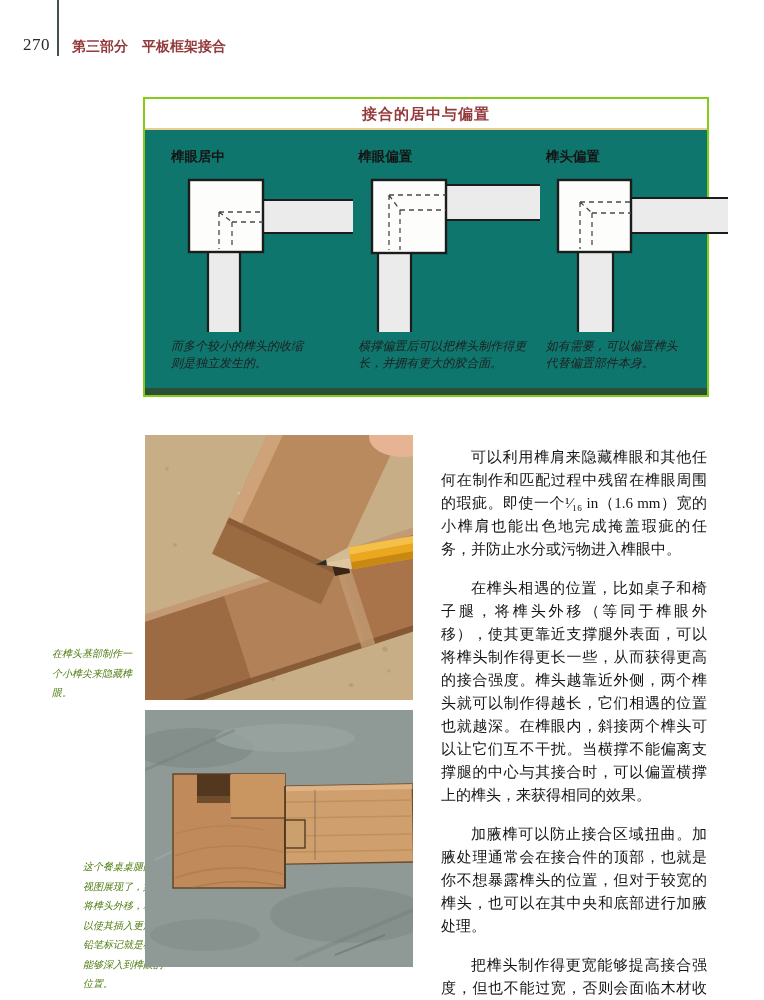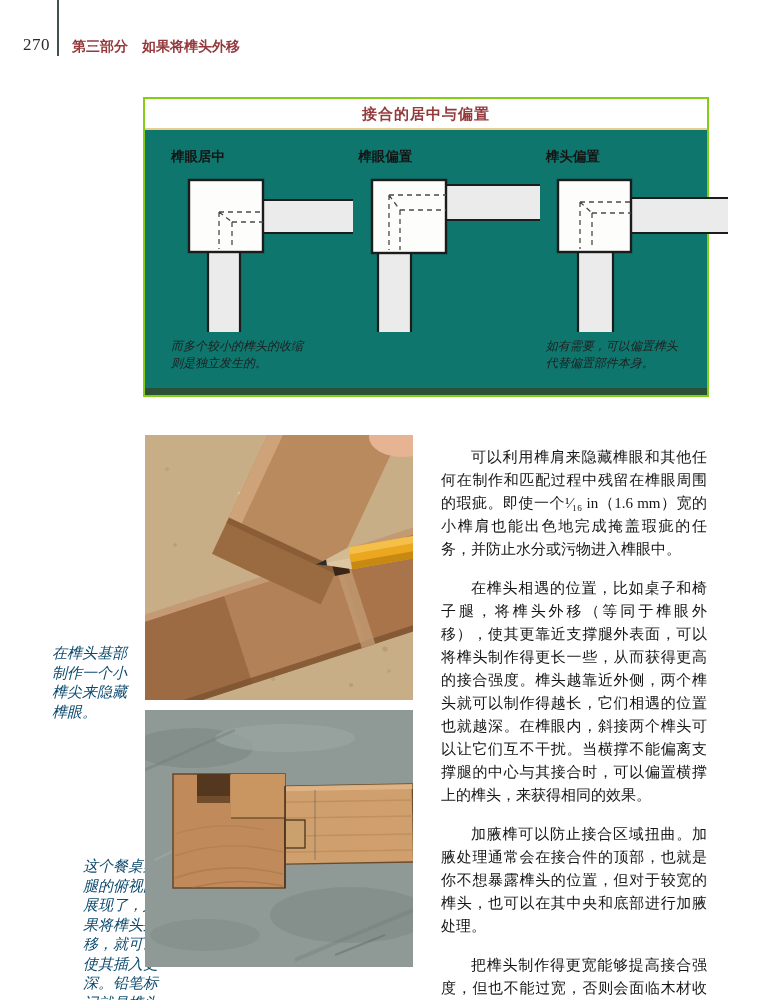--- a/index.html
+++ b/index.html
@@ -30,39 +30,39 @@
   .pcol svg{display:block; margin-top:8px;}
   .pcol-caption{margin-top:6px; font-style:italic; font-size:12px; line-height:16.5px;
     color:#1e1e1e; width:142px;}
   .pcol.c2 .pcol-caption{width:176px;}
   .panel-bar{position:absolute; left:0; right:0; bottom:0; height:7px; background:#2c4f37;}
   
   .photo{position:absolute; display:block;}
   .photo1{left:145px; top:435px;}
   .photo2{left:145px; top:710px;}
   .fig-caption{position:absolute; left:52px; width:86px; font-style:italic;
-    font-size:15px; line-height:19.5px; color:#0c4a6e;}
+    font-size:10px; line-height:19.5px; color:#4d7c0f;}
   .fc1{top:644px;}
   .fc2{top:857px;margin-left:31px;}
   
   .bodytext{position:absolute; left:425px; top:430px; width:298px;
     font-size:15px; line-height:23px; color:#161616; text-align:justify;}
   .bodytext p{margin:16px; text-indent:2em;}
   
   .dline{stroke:#1c1c1c; stroke-width:2.2; fill:none;}
   .dash{stroke:#4a4a4a; stroke-width:1.3; fill:none; stroke-dasharray:5 4;}
 </style>
 </head>
 <body>
 
 <div class="page">
 
   <span class="page-num">270</span>
   <span class="header-rule"></span>
-  <span class="chapter-line"><span class="sec">第三部分</span><span>如果将榫头外移</span></span>
+  <span class="chapter-line"><span class="sec">第三部分</span><span>平板框架接合</span></span>
 
   <section class="panel">
     <div class="panel-title">接合的居中与偏置</div>
     <div class="panel-body">
 
       <div class="pcol c1">
         <div class="pcol-label">榫眼居中</div>
         <svg width="182" height="160" viewBox="0 0 182 160">
           <rect x="92" y="28" width="90" height="33" fill="#ebebeb"></rect>
           <path class="dline" d="M92,28 H182 M92,61 H182"></path>
@@ -77,20 +77,21 @@
       <div class="pcol c2">
         <div class="pcol-label">榫眼偏置</div>
         <svg width="182" height="160" viewBox="0 0 182 160">
           <rect x="88" y="13" width="94" height="35" fill="#ebebeb"></rect>
           <path class="dline" d="M88,13 H182 M88,48 H182"></path>
           <rect x="20" y="81" width="33" height="79" fill="#ebebeb"></rect>
           <path class="dline" d="M20,81 V160 M53,81 V160"></path>
           <rect x="14" y="8" width="74" height="73" fill="#fdfdfc" stroke="#1c1c1c" stroke-width="2.4"></rect>
           <path class="dash" d="M31,23 H88 M42,38 H88 M31,23 V78 M42,38 V78 M31,23 L42,38"></path>
         </svg>
+        <div class="pcol-caption">横撑偏置后可以把榫头制作得更长，并拥有更大的胶合面。</div>
       </div>
 
       <div class="pcol c3">
         <div class="pcol-label">榫头偏置</div>
         <svg width="182" height="160" viewBox="0 0 182 160">
           <rect x="85" y="26" width="97" height="35" fill="#ebebeb"></rect>
           <path class="dline" d="M85,26 H182 M85,61 H182"></path>
           <rect x="32" y="80" width="35" height="80" fill="#ebebeb"></rect>
           <path class="dline" d="M32,80 V160 M67,80 V160"></path>
           <rect x="12" y="8" width="73" height="72" fill="#fdfdfc" stroke="#1c1c1c" stroke-width="2.4"></rect>

